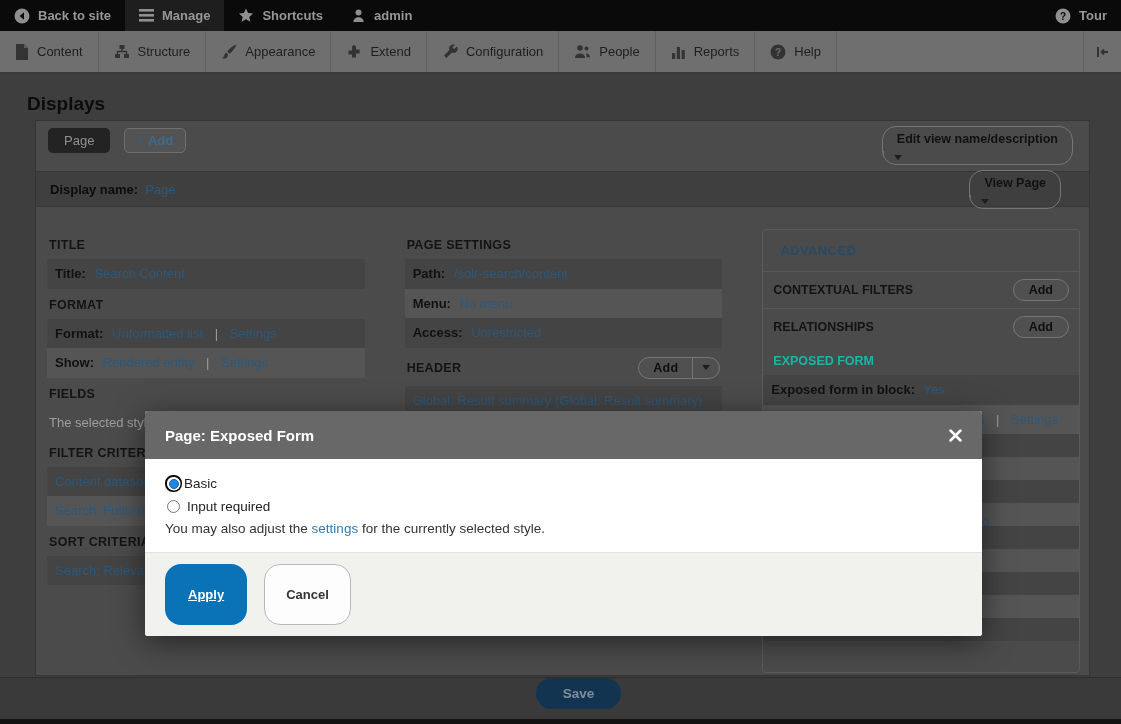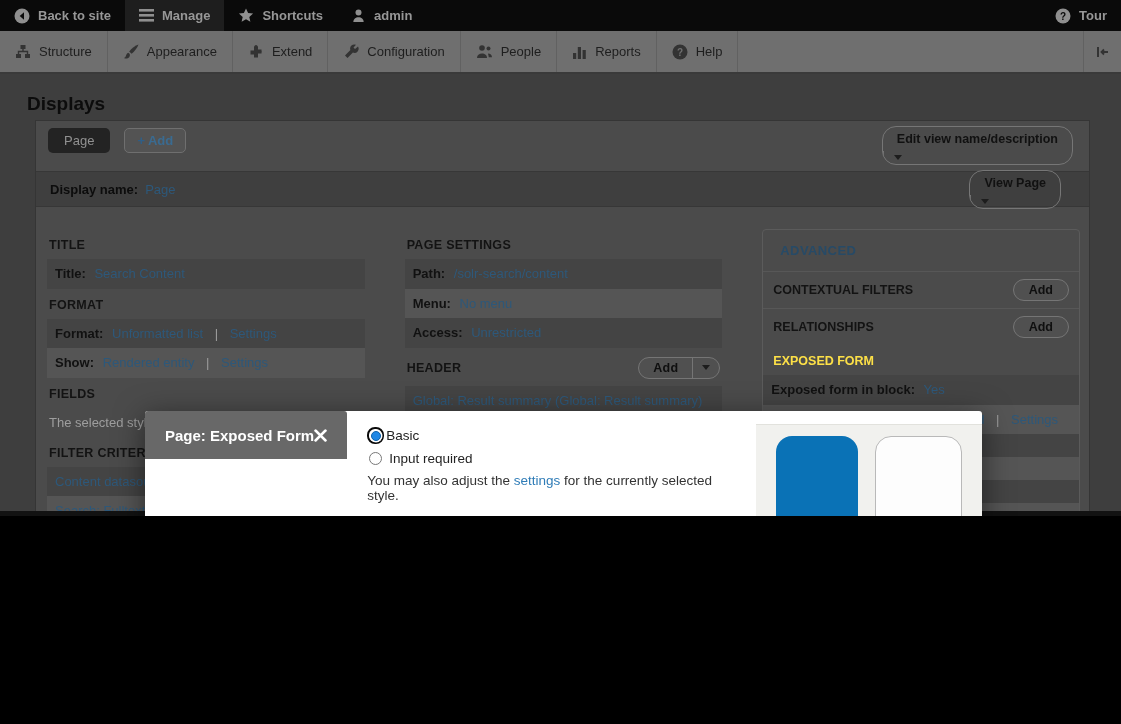--- a/index.html
+++ b/index.html
@@ -1,17 +1,17 @@
 <!DOCTYPE html>
 <html><head>
 <meta charset="utf-8">
 <style>
   * { margin:0; padding:0; box-sizing:border-box; }
   body { font-family:"Liberation Sans", sans-serif; background:#000; }
-  .root { position:relative; width:1121px; height:516px; background:#3e3e3e; overflow:hidden;
+  .root { position:relative; width:1121px; height:724px; background:#3e3e3e; overflow:hidden;
           font-size:13px; }
   a { text-decoration:none; cursor:pointer; }
 
   
   .bar1 { position:absolute; top:0; left:0; right:0; height:31px; background:#0a0a0a;
           display:flex; align-items:stretch; color:#979797; font-weight:bold; font-size:13px; z-index:10;}
   .bar1-item { display:flex; align-items:center; gap:8px; padding:0 14px; cursor:pointer; }
   .bar1-item.active { background:#1e1e1e; }
   .bar1-right { margin-left:auto; display:flex; }
 
@@ -62,29 +62,29 @@
   .add-pill { border:1px solid #757575; border-radius:13px; padding:3px 15px; font-weight:bold;
               color:#0f0f0f; font-size:12.5px; background:#505050; cursor:pointer;}
   .add-split { display:inline-flex; border:1px solid #757575; border-radius:13px; overflow:hidden; background:#505050; cursor:pointer;}
   .add-split .a-lbl { padding:3px 14px; font-weight:bold; font-size:12.5px; color:#0f0f0f; }
   .add-split .a-arrow { border-left:1px solid #757575; padding:0 9px; display:flex; align-items:center; }
 
   .advanced-box { border:1px solid #5b5b5b; border-radius:4px; height:444px; position:relative; overflow:hidden; }
   .advanced-legend { padding:13px 17px; color:#274a66; font-weight:bold; font-size:13px; letter-spacing:.4px; cursor:pointer;}
   .adv-sec { display:flex; align-items:center; justify-content:space-between; padding:7px 10px;
              border-top:1px solid #575757; font-weight:bold; font-size:12.5px; color:#131313;gap:37px; }
-  .adv-plain-hdr { padding:9px 10px 7px; font-weight:bold; font-size:12.5px; color:#fde047; }
+  .adv-plain-hdr { padding:9px 10px 7px; font-weight:bold; font-size:12.5px; color:#14b8a6; }
   .stripe { height:23px; }
   .frag { position:absolute; left:209px; top:284px; color:#2d587a; }
 
   
   .overlay { position:absolute; inset:0; z-index:40; background:transparent; }
   .modal { position:absolute; left:145px; top:411px; width:837px; height:225px; z-index:50;
            background:#fff; border-radius:3px; box-shadow:0 6px 30px rgba(0,0,0,.5);
-           display:flex; flex-direction:row; }
+           display:flex; flex-direction:column; }
   .modal-hdr { height:48px; background:#686868; display:flex; align-items:center; padding:0 20px;
                border-radius:3px 3px 0 0; }
   .modal-title { color:#fff; font-weight:bold; font-size:15px; }
   .modal-close { margin-left:auto; cursor:pointer; display:flex; align-items:center; }
   .modal-body { flex:1; padding:16px 20px 0 20px; color:#232323; font-size:13.5px; }
   .radio-row { display:flex; align-items:center; margin-bottom:7px; }
   .radio-sel-outer { width:17px; height:17px; border:2px solid #0b0b0b; border-radius:8px;
                      display:flex; align-items:center; justify-content:center; margin-right:2px; background:#fff;}
   .radio-sel-inner { width:10px; height:10px; border-radius:50%; background:#1e87e5;
                      border:1px solid #1062a8; box-shadow:0 0 0 1.5px #fff; }
@@ -160,20 +160,29 @@
             </svg>
         </span>
         <span>Tour</span>
       </div>
     </div>
   </div>
 
   <div class="bar2">
     <div class="bar2-item">
       <span class="icon">
+        <svg width="14" height="16" viewBox="0 0 14 16">
+            <path d="M1 0h8l4 4v12H1z" fill="#333"></path>
+            <path d="M9 0l4 4H9z" fill="#5a5a5a"></path>
+          </svg>
+      </span>
+      <span>Content</span>
+    </div>
+    <div class="bar2-item">
+      <span class="icon">
         <svg width="16" height="15" viewBox="0 0 16 15">
             <rect x="5.5" y="1" width="5" height="4" fill="#333"></rect>
             <rect x="1" y="10" width="5" height="4" fill="#333"></rect>
             <rect x="10" y="10" width="5" height="4" fill="#333"></rect>
             <path d="M8 5v2M3.5 10V7.5h9V10" stroke="#333" stroke-width="1.4" fill="none"></path>
           </svg>
       </span>
       <span>Structure</span>
     </div>
     <div class="bar2-item">

